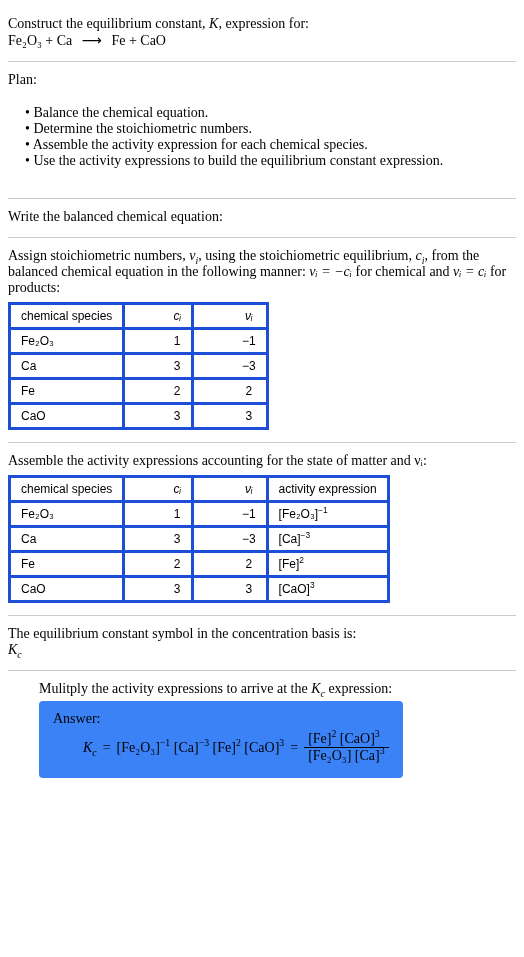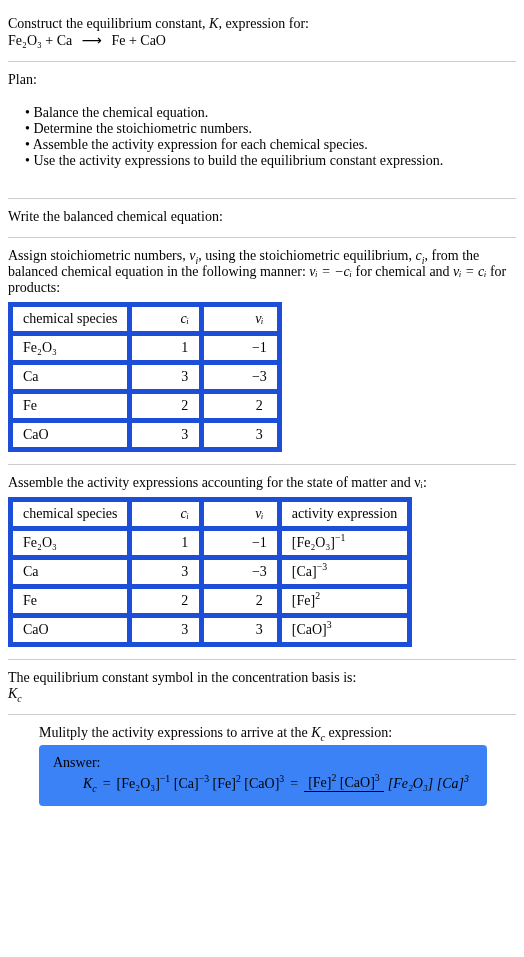--- a/index.html
+++ b/index.html
@@ -19,51 +19,50 @@
   .section:last-of-type { border-bottom: none; padding-left: 31px; }
   .ital { font-style: italic; }
   .eqline { font-family: Georgia, serif; }
   sub { font-size: 0.7em; vertical-align: sub; line-height: 0; }
   sup { font-size: 0.7em; vertical-align: super; line-height: 0; }
   table {
     border-collapse: collapse;
     margin-top: 6px;
   }
   th, td {
-    border: 5px solid #1d4ed8;
+    border: 3px solid #1d4ed8;
     padding: 4px 10px;
     text-align: left;
-    font-family: Liberation Serif, serif;
-    font-size: 14px;
+    font-family: Liberation Sans, sans-serif;
+    font-size: 12px;
     vertical-align: middle;
   }
   th { font-weight: normal; background: #fff; }
   .bullets { margin: 17px; padding-left: 0; list-style: none; }
   .bullets li::before { content: "• "; }
   .answer-box {
     background: #3b82f6;
     border-radius: 4px;
     padding: 10px 14px 14px 14px;
     margin-top: 4px;
     display: inline-block;
   }
   .kc-line {
     display: flex;
     align-items: center;
     gap: 6px;
     margin-top: 4px;
   }
   .frac {
     display: inline-flex;
-    flex-direction: row;
-    align-items: center;
+    flex-direction: column;
     vertical-align: middle;
   }
   .frac .num { border-bottom: 1px solid #000; padding: 0 4px; }
-  .frac .den { padding: 0 4px; font-style: italic; }
+  .frac .den { padding: 0 4px; }
   .arrow { margin: 0 6px; }
   .kc-symbol { font-style: italic; }
   .center-col { text-align: center; padding-left: 48px; }
 </style>
 </head>
 <body>
 
 <div class="section">
   <div>
     <span>Construct the equilibrium constant, </span><span class="ital">K</span><span>, expression for:</span>

